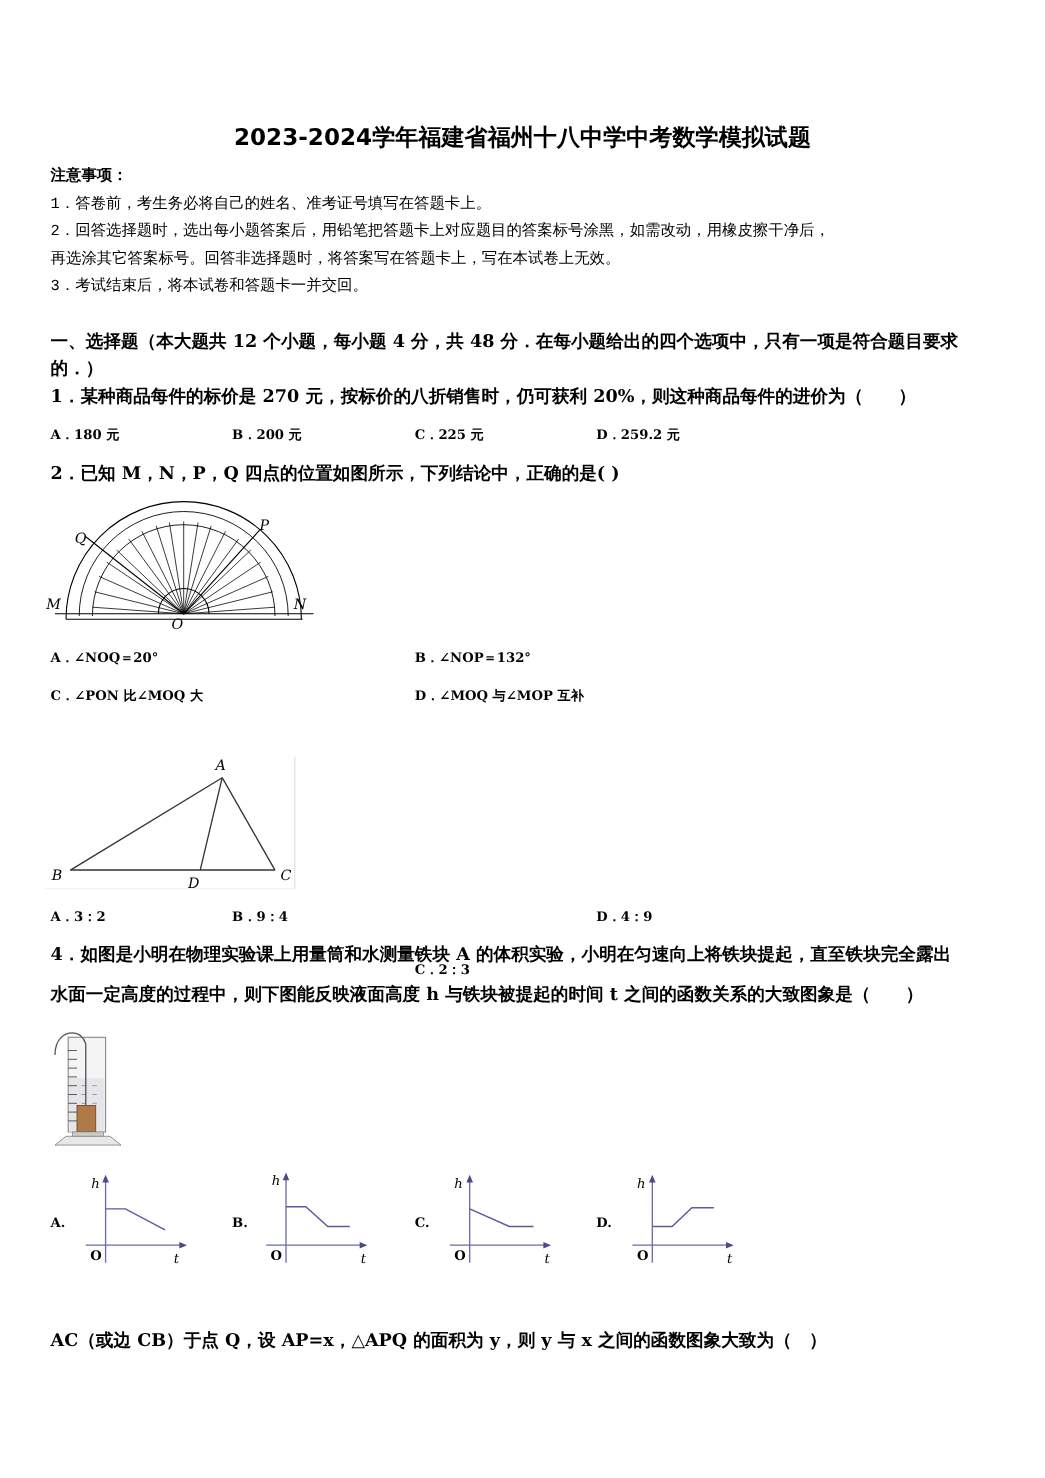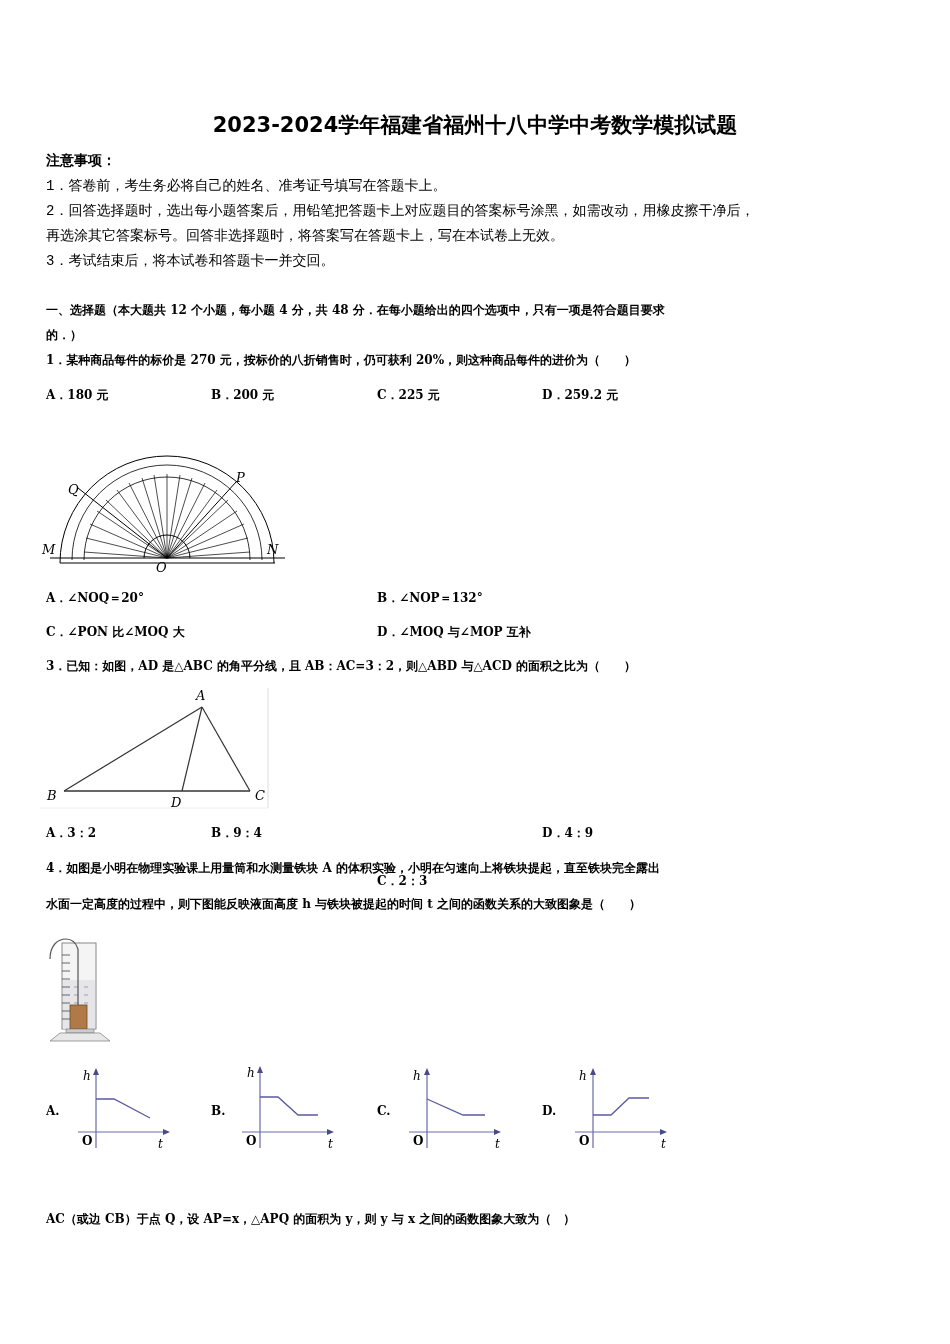--- a/index.html
+++ b/index.html
@@ -1,21 +1,21 @@
 <!DOCTYPE html>
 <html><head>
 <meta charset="utf-8">
 <style>
   html, body { margin: 0; padding: 0; background: #ffffff; }
   body { width: 950px; height: 1344px; position: relative; overflow: hidden;
          font-family: "DejaVu Serif", "Liberation Serif", serif; color: #000; }
   .page { position: absolute; left: 0; top: 0; width: 950px; height: 1084px; }
   .title { position: absolute; left: 0; width: 950px; top: 111px; text-align: center;
            font-family: "DejaVu Sans", "Liberation Sans", sans-serif; font-weight: bold; font-size: 21px; letter-spacing: 0px; }
-  .line { position: absolute; left: 46px; font-size: 12px; white-space: nowrap; line-height: 20px; }
+  .line { position: absolute; left: 46px; font-size: 16px; white-space: nowrap; line-height: 20px; }
   .notice { font-family: Liberation Mono, monospace; font-size: 14px; }
   .bold { font-weight: bold; }
   .opt { position: absolute; font-size: 12px; font-weight: bold; white-space: nowrap; line-height: 20px; }
   svg { position: absolute; }
   .fig-label { font-family: "DejaVu Serif", serif; font-style: italic; }
 </style>
 </head>
 <body>
 
 <div class="page">
@@ -30,20 +30,21 @@
 
   <div class="line bold" style="top:300px;">一、选择题（本大题共 12 个小题，每小题 4 分，共 48 分．在每小题给出的四个选项中，只有一项是符合题目要求</div>
   <div class="line bold" style="top:325px;">的．）</div>
 
   <div class="line bold" style="top:350px;">1．某种商品每件的标价是 270 元，按标价的八折销售时，仍可获利 20%，则这种商品每件的进价为（　　）</div>
   <div class="opt" style="left:46px; top:385px;">A．180 元</div>
   <div class="opt" style="left:211px; top:385px;">B．200 元</div>
   <div class="opt" style="left:377px; top:385px;">C．225 元</div>
   <div class="opt" style="left:542px; top:385px;">D．259.2 元</div>
 
+  <div class="line bold" style="top:420px;">2．已知 M，N，P，Q 四点的位置如图所示，下列结论中，正确的是( )</div>
 
   <svg style="left:40px; top:450px;" width="260" height="125" viewBox="0 0 260 125">
     <line x1="10" y1="108" x2="245" y2="108" stroke="#000" stroke-width="1"></line>
     <line x1="20" y1="113" x2="235" y2="113" stroke="#000" stroke-width="1"></line>
     <path d="M20,113 A107,107 0 0 1 234,113" fill="none" stroke="#000" stroke-width="1"></path>
     <path d="M32,110 A95,95 0 0 1 222,110" fill="none" stroke="#000" stroke-width="0.8"></path>
     <path d="M44,110 A83,83 0 0 1 210,110" fill="none" stroke="#000" stroke-width="0.8"></path>
     <path d="M104,108 A23,23 0 0 1 150,108" fill="none" stroke="#000" stroke-width="1"></path>
     <g stroke="#000" stroke-width="0.7">
       <line x1="127" y1="108" x2="44" y2="102"></line>
@@ -73,21 +74,20 @@
     <text x="196" y="32" font-size="13" class="fig-label">P</text>
     <text x="28" y="44" font-size="13" class="fig-label">Q</text>
     <text x="116" y="122" font-size="13" class="fig-label">O</text>
   </svg>
 
   <div class="opt" style="left:46px; top:588px;">A．∠NOQ＝20°</div>
   <div class="opt" style="left:377px; top:588px;">B．∠NOP＝132°</div>
   <div class="opt" style="left:46px; top:622px;">C．∠PON 比∠MOQ 大</div>
   <div class="opt" style="left:377px; top:622px;">D．∠MOQ 与∠MOP 互补</div>
 
-  <div class="line bold" style="top:656px;">3．已知：如图，AD 是△ABC 的角平分线，且 AB：AC=3：2，则△ABD 与△ACD 的面积之比为（　　）</div>
 
   <svg style="left:40px; top:680px;" width="240" height="135" viewBox="0 0 240 135">
     <line x1="228" y1="8" x2="228" y2="128" stroke="#ddd" stroke-width="1"></line>
     <line x1="0" y1="128" x2="228" y2="128" stroke="#eee" stroke-width="1"></line>
     <line x1="24" y1="111" x2="162" y2="27" stroke="#333" stroke-width="1.2"></line>
     <line x1="162" y1="27" x2="210" y2="111" stroke="#333" stroke-width="1.2"></line>
     <line x1="24" y1="111" x2="210" y2="111" stroke="#333" stroke-width="1.4"></line>
     <line x1="162" y1="27" x2="142" y2="111" stroke="#333" stroke-width="1.2"></line>
     <text x="156" y="20" font-size="13" class="fig-label">A</text>
     <text x="7" y="120" font-size="13" class="fig-label">B</text>

